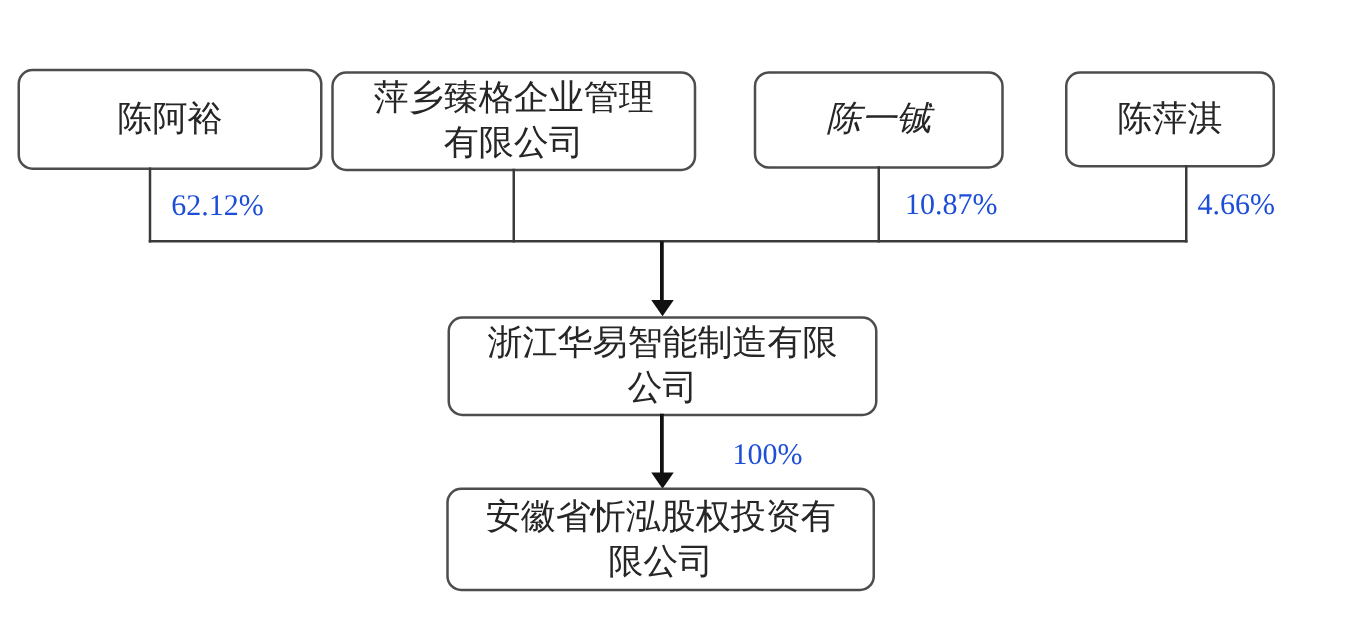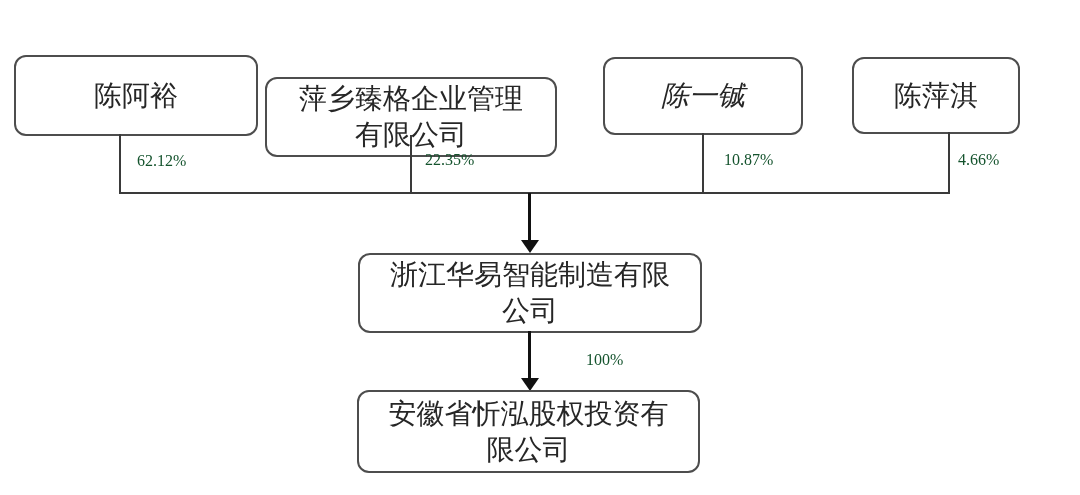--- a/index.html
+++ b/index.html
@@ -24,21 +24,21 @@
     background: #ffffff;
     display: flex;
     align-items: center;
     justify-content: center;
     text-align: center;
     font-size: 28px;
     line-height: 1.28;
   }
   
   .b1 { left: 14px;  top: 55px; width: 244px; height: 81px; }
-  .b2 { left: 265px; top: 57px; width: 292px; height: 80px; padding: 0 22px; margin-top: 20px; }
+  .b2 { left: 265px; top: 57px; width: 292px; height: 80px; padding: 0 22px; }
   .b3 { left: 603px; top: 57px; width: 200px; height: 78px; font-style: italic; }
   .b4 { left: 852px; top: 57px; width: 168px; height: 77px; }
   
   .b5 { left: 358px; top: 253px; width: 344px; height: 80px; padding: 6px 24px; }
   .b6 { left: 357px; top: 390px; width: 343px; height: 83px; padding: 0 24px; }
 
   .line {
     position: absolute;
     background: #3a3a3a;
   }
@@ -59,23 +59,23 @@
     height: 0;
     border-left: 9px solid transparent;
     border-right: 9px solid transparent;
     border-top: 13px solid #111111;
   }
   .h1 { left: 521px; top: 240px; }
   .h2 { left: 521px; top: 378px; }
 
   .pct {
     position: absolute;
-    font-size: 16px;
+    font-size: 24px;
     line-height: 1;
-    color: #14532d;
+    color: #1d4ed8;
     white-space: nowrap;
   }
   .p1 { left: 137px; top: 153px; }
   .p2 { left: 425px; top: 152px; }
   .p3 { left: 724px; top: 152px; }
   .p4 { left: 958px; top: 152px; }
   .p5 { left: 547px; top: 352px; margin-left: 39px; }
 </style>
 </head>
 <body>
@@ -95,21 +95,20 @@
     <span>陈萍淇</span>
   </div>
 
   <div class="line d1"></div>
   <div class="line d2"></div>
   <div class="line d3"></div>
   <div class="line d4"></div>
   <div class="line bus"></div>
 
   <span class="pct p1">62.12%</span>
-  <span class="pct p2">22.35%</span>
   <span class="pct p3">10.87%</span>
   <span class="pct p4">4.66%</span>
 
   <div class="line a1"></div>
   <div class="arrowhead h1"></div>
 
   <div class="node b5">
     <span>浙江华易智能制造有限公司</span>
   </div>
 

